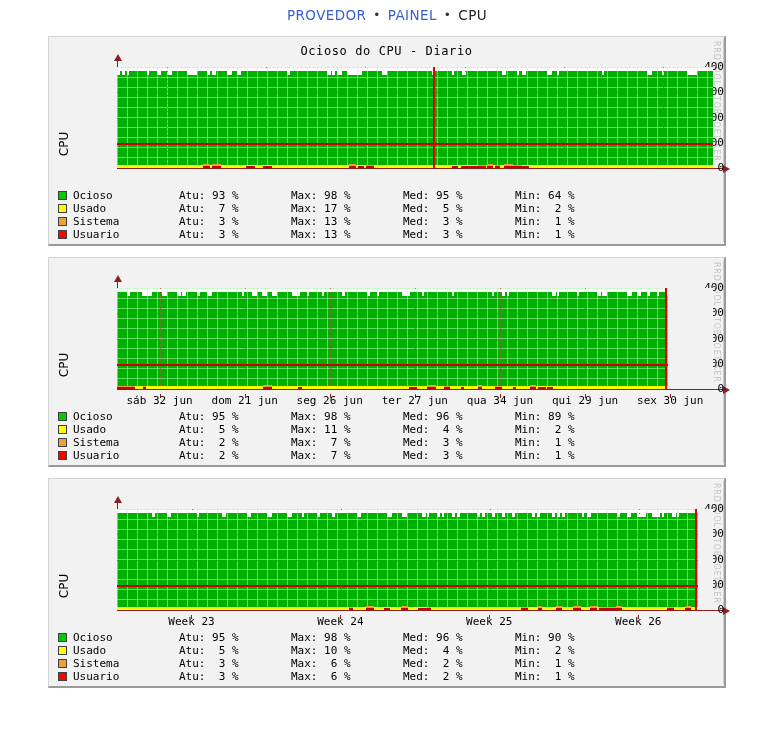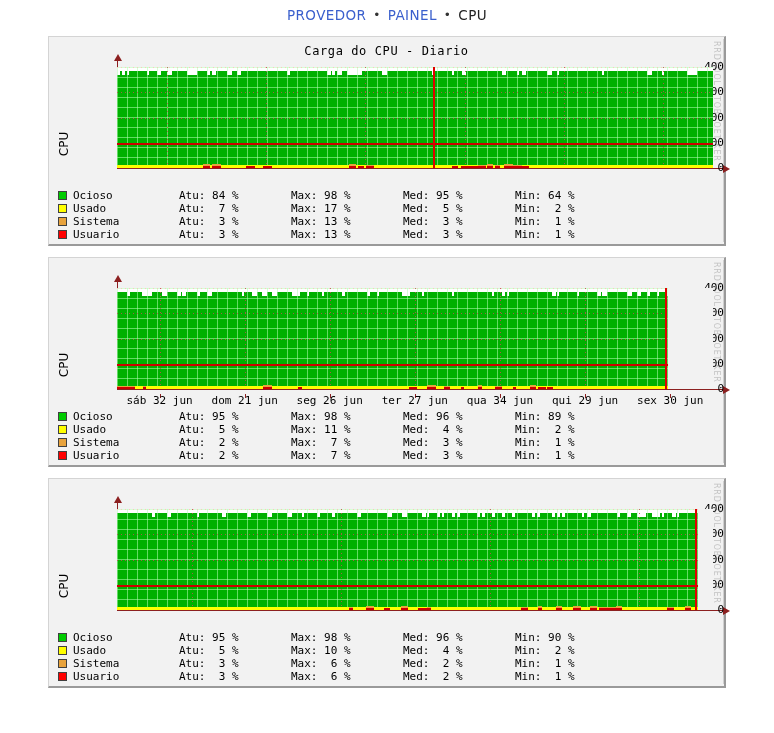--- a/index.html
+++ b/index.html
@@ -337,21 +337,21 @@
   .legend-cell  { display: inline-block; width: 112px; }
   .legend-cell.last { width: auto; }
 </style>
 </head>
 <body>
 
 <div class="page-header" id="breadcrumb"><a class="crumb-link" href="#">PROVEDOR</a><span class="crumb-sep">•</span><a class="crumb-link" href="#">PAINEL</a><span class="crumb-sep">•</span><span class="crumb-current">CPU</span></div>
 
 <div class="panel-stack" id="panel-stack">
     <div class="graph-panel panel-daily">
-      <div class="graph-title">Carga do CPU - Diario</div>
+      <div class="graph-title">Ocioso do CPU - Diario</div>
       <div class="watermark-rule"></div>
       <div class="watermark">
         <span>RRDTOOL / TOBI OETIKER</span>
       </div>
       <div class="y-axis-label">CPU</div>
       <div class="axis-x"></div>
       <div class="axis-y"></div>
       <div class="y-tick" style="top: 25px;">400</div>
       <div class="y-tick-mark" style="top: 30px;"></div>
       <div class="y-tick" style="top: 50.25px;">300</div>
@@ -442,21 +442,21 @@
           <div class="series-sys" style="left: 387px; width: 9px; height: 4px;"></div>
           <div class="series-user" style="left: 387px; width: 9px;"></div>
           <div class="series-sys" style="left: 395.6px; width: 9px; height: 3px;"></div>
           <div class="series-user" style="left: 395.6px; width: 9px;"></div>
           <div class="series-sys" style="left: 404.2px; width: 8px; height: 2px;"></div>
           <div class="series-user" style="left: 404.2px; width: 8px;"></div>
           <div class="vrule" style="left: 53%;"></div>
         </div>
       </div>
       <div class="legend">
-        <div class="legend-row"><span class="swatch" style="background: rgb(0, 204, 0);"></span><span class="legend-name">Ocioso</span><span class="legend-cell">Atu: 84 %</span><span class="legend-cell">Max: 98 %</span><span class="legend-cell">Med: 95 %</span><span class="legend-cell last">Min: 64 %</span></div>
+        <div class="legend-row"><span class="swatch" style="background: rgb(0, 204, 0);"></span><span class="legend-name">Ocioso</span><span class="legend-cell">Atu: 93 %</span><span class="legend-cell">Max: 98 %</span><span class="legend-cell">Med: 95 %</span><span class="legend-cell last">Min: 64 %</span></div>
         <div class="legend-row"><span class="swatch" style="background: rgb(255, 255, 0);"></span><span class="legend-name">Usado</span><span class="legend-cell">Atu:  7 %</span><span class="legend-cell">Max: 17 %</span><span class="legend-cell">Med:  5 %</span><span class="legend-cell last">Min:  2 %</span></div>
         <div class="legend-row"><span class="swatch" style="background: rgb(232, 163, 61);"></span><span class="legend-name">Sistema</span><span class="legend-cell">Atu:  3 %</span><span class="legend-cell">Max: 13 %</span><span class="legend-cell">Med:  3 %</span><span class="legend-cell last">Min:  1 %</span></div>
         <div class="legend-row"><span class="swatch" style="background: rgb(255, 0, 0);"></span><span class="legend-name">Usuario</span><span class="legend-cell">Atu:  3 %</span><span class="legend-cell">Max: 13 %</span><span class="legend-cell">Med:  3 %</span><span class="legend-cell last">Min:  1 %</span></div>
       </div>
     </div>
     <div class="graph-panel panel-weekly">
       <div class="watermark-rule"></div>
       <div class="watermark">
         <span>RRDTOOL / TOBI OETIKER</span>
       </div>
@@ -697,20 +697,30 @@
           <div class="series-sys" style="left: 550.4px; width: 7px; height: 3px;"></div>
           <div class="series-user" style="left: 550.4px; width: 7px;"></div>
           <div class="series-sys" style="left: 567.6px; width: 6px; height: 4px;"></div>
           <div class="series-user" style="left: 567.6px; width: 6px;"></div>
           <div class="series-sys" style="left: 584.8px; width: 7px; height: 3px;"></div>
           <div class="series-user" style="left: 584.8px; width: 7px;"></div>
           <div class="vrule" style="left: 97%;"></div>
           <div class="plot-right-pad" style="left: 97.4%; right: 0px;"></div>
         </div>
       </div>
+      <div class="x-labels">
+        <div class="x-tickmark" style="left: calc(12.2875%);"></div>
+        <div class="x-label" style="left: calc(12.2875%);">Week 23</div>
+        <div class="x-tickmark" style="left: calc(36.8625%);"></div>
+        <div class="x-label" style="left: calc(36.8625%);">Week 24</div>
+        <div class="x-tickmark" style="left: calc(61.4375%);"></div>
+        <div class="x-label" style="left: calc(61.4375%);">Week 25</div>
+        <div class="x-tickmark" style="left: calc(86.0125%);"></div>
+        <div class="x-label" style="left: calc(86.0125%);">Week 26</div>
+      </div>
       <div class="legend">
         <div class="legend-row"><span class="swatch" style="background: rgb(0, 204, 0);"></span><span class="legend-name">Ocioso</span><span class="legend-cell">Atu: 95 %</span><span class="legend-cell">Max: 98 %</span><span class="legend-cell">Med: 96 %</span><span class="legend-cell last">Min: 90 %</span></div>
         <div class="legend-row"><span class="swatch" style="background: rgb(255, 255, 0);"></span><span class="legend-name">Usado</span><span class="legend-cell">Atu:  5 %</span><span class="legend-cell">Max: 10 %</span><span class="legend-cell">Med:  4 %</span><span class="legend-cell last">Min:  2 %</span></div>
         <div class="legend-row"><span class="swatch" style="background: rgb(232, 163, 61);"></span><span class="legend-name">Sistema</span><span class="legend-cell">Atu:  3 %</span><span class="legend-cell">Max:  6 %</span><span class="legend-cell">Med:  2 %</span><span class="legend-cell last">Min:  1 %</span></div>
         <div class="legend-row"><span class="swatch" style="background: rgb(255, 0, 0);"></span><span class="legend-name">Usuario</span><span class="legend-cell">Atu:  3 %</span><span class="legend-cell">Max:  6 %</span><span class="legend-cell">Med:  2 %</span><span class="legend-cell last">Min:  1 %</span></div>
       </div>
     </div>
   </div>
 
 </body></html>

